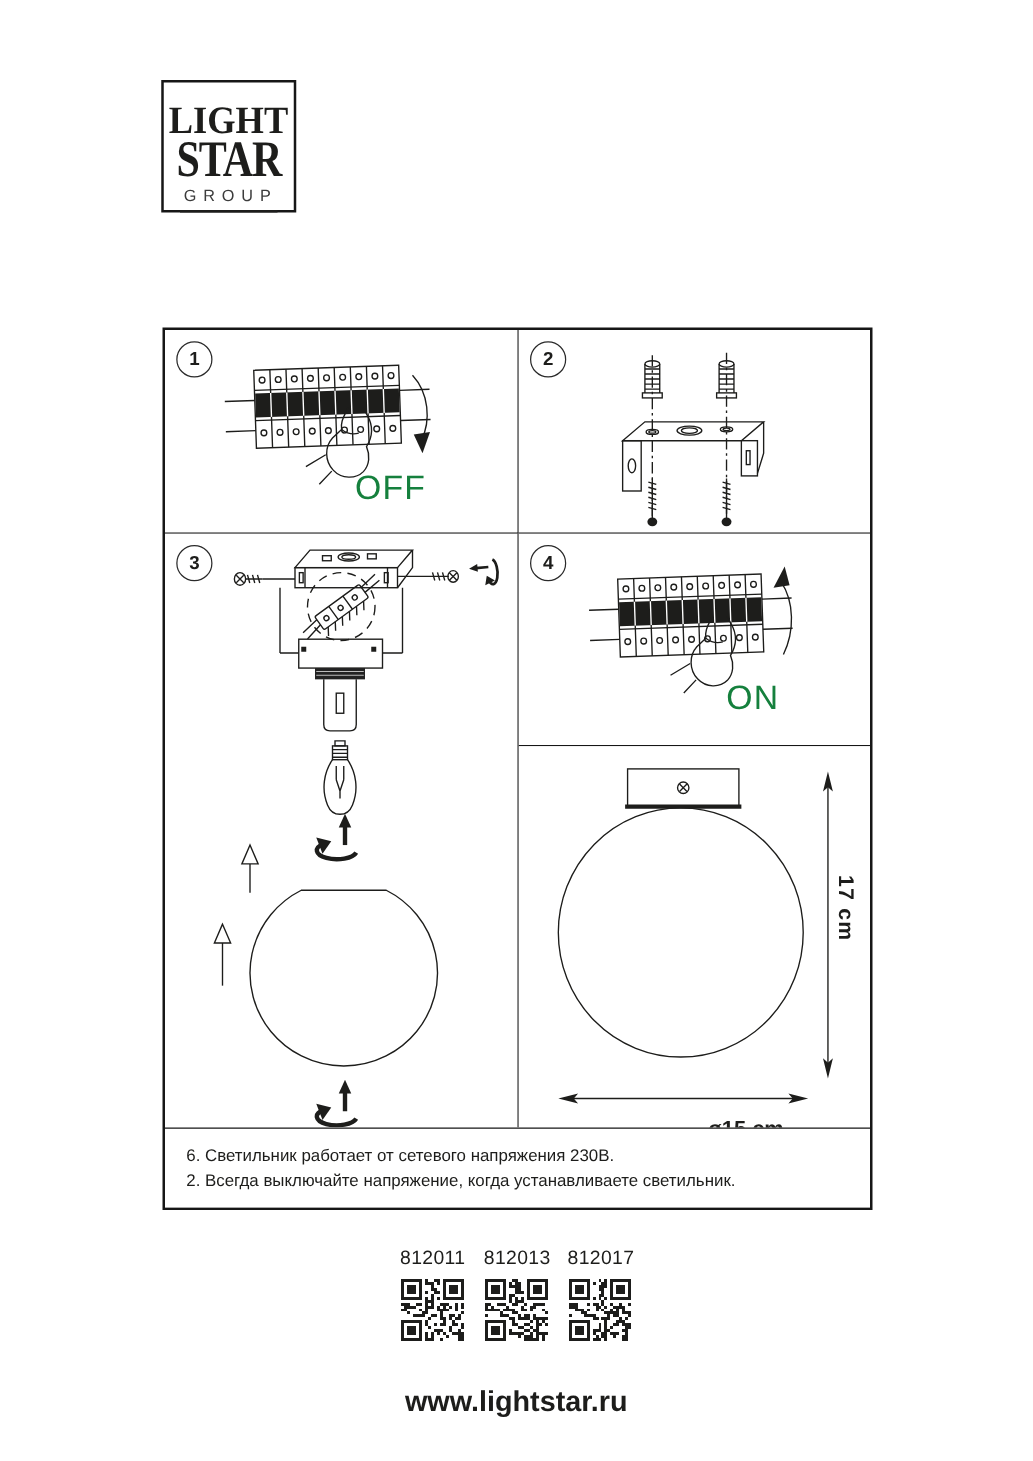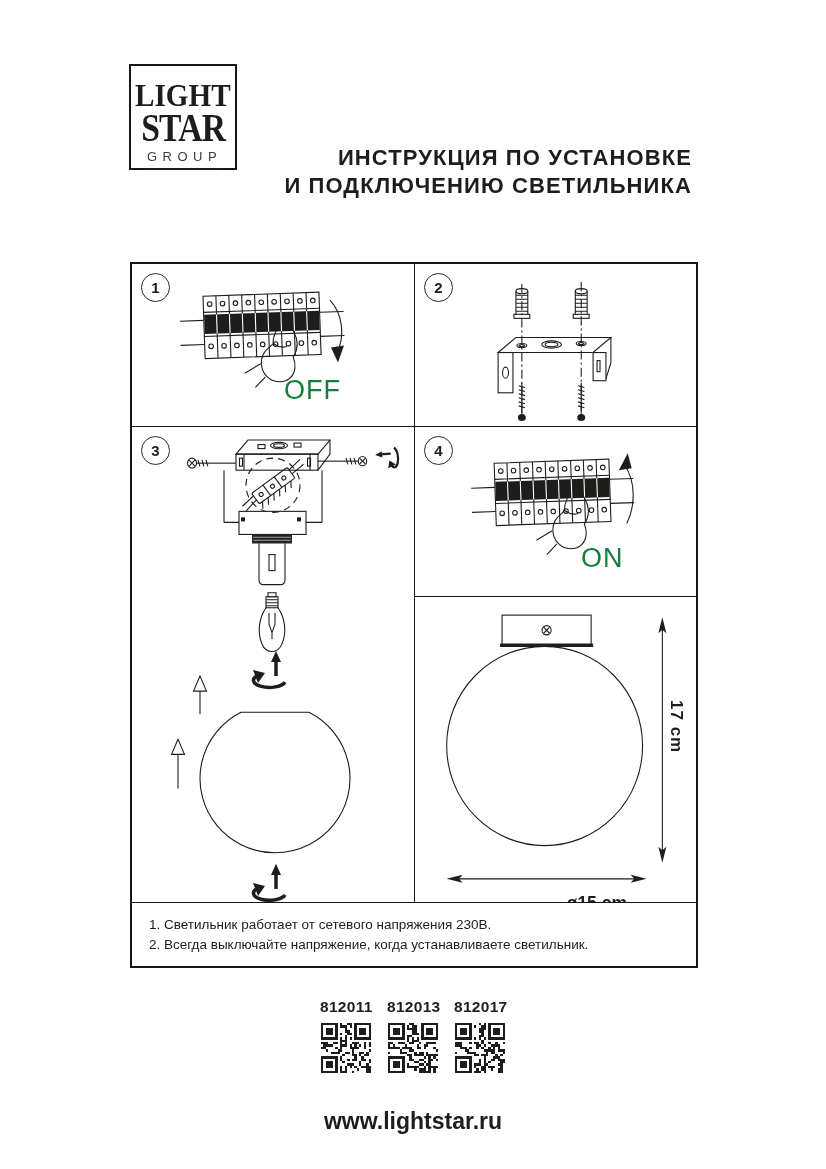--- a/index.html
+++ b/index.html
@@ -49,21 +49,21 @@
          font-weight:bold;font-size:17px;letter-spacing:1px;}
   .dim-d{position:absolute;left:52px;top:257px;width:160px;text-align:right;
          font-weight:bold;font-size:17.5px;margin-top:39px;}
 
   .notes-inner{padding:12px 0 0 17px;font-size:13.5px;line-height:20px;}
 
   
   .qr-row{position:absolute;left:0;top:998px;width:100%;display:flex;
           justify-content:center;gap:15px;}
   .qr-item{width:52px;text-align:center;}
-  .qr-label{font-weight:bold;font-size:15.5px;margin-bottom:7px;letter-spacing:.3px;}
+  .qr-label{font-weight:normal;font-size:15.5px;margin-bottom:7px;letter-spacing:.3px;}
   .qr-svg{width:52px;height:50px;display:block;}
   .footer{position:absolute;top:1108px;left:0;width:100%;text-align:center;
           font-size:23px;font-weight:bold;}
 
   
   svg .ln{stroke:#1d1d1b;fill:none;stroke-width:1.1;}
   svg .fl{fill:#1d1d1b;stroke:none;}
 </style>
 </head>
 <body>
@@ -74,24 +74,20 @@
     <div class="logo-light">LIGHT</div>
     <div class="logo-star">STAR</div>
     <div class="logo-group">GROUP</div>
     <div class="logo-flag">
       <span style="background:#3aa33a"></span>
       <span style="background:#ffffff"></span>
       <span style="background:#d42b2b"></span>
     </div>
   </div>
 
-  <div class="header-title">
-    <div>ИНСТРУКЦИЯ ПО УСТАНОВКЕ</div>
-    <div>И ПОДКЛЮЧЕНИЮ СВЕТИЛЬНИКА</div>
-  </div>
 
   <div class="grid">
 
     <div class="panel p1">
       <div class="step-num">1</div>
       <svg class="illus" viewBox="0 0 282 161" preserveAspectRatio="none">
         <g transform="rotate(-2 130 60)">
           <path class="ln" d="M48,54 H72 M48,78 H72 M188,50 H212 M188,74 H212"></path>
           <rect class="ln" x="72" y="30" width="116" height="62"></rect>
           <path class="ln" stroke-width="0.7" d="M84.9,30 V92 M97.8,30 V92 M110.7,30 V92 M123.6,30 V92 M136.4,30 V92 M149.3,30 V92 M162.2,30 V92 M175.1,30 V92"></path>
@@ -318,21 +314,21 @@
           <polygon class="fl" points="32,280 48,276 44.5,280 48,284"></polygon>
           <polygon class="fl" points="234,280 218,276 221.5,280 218,284"></polygon>
         </g>
       </svg>
       <span class="dim-h">17 cm</span>
       <span class="dim-d">ø15 cm</span>
     </div>
 
     <div class="panel notes">
       <div class="notes-inner">
-        <div>1. Светильник работает от сетевого напряжения 230В.</div>
+        <div>6. Светильник работает от сетевого напряжения 230В.</div>
         <div>2. Всегда выключайте напряжение, когда устанавливаете светильник.</div>
       </div>
     </div>
   </div>
 
   <div class="qr-row">
     <div class="qr-item">
       <div class="qr-label">812011</div>
       <svg class="qr-svg" viewBox="0 0 21 21" shape-rendering="crispEdges">
           <rect x="8" y="0" width="1" height="1" fill="#1d1d1b"></rect>

